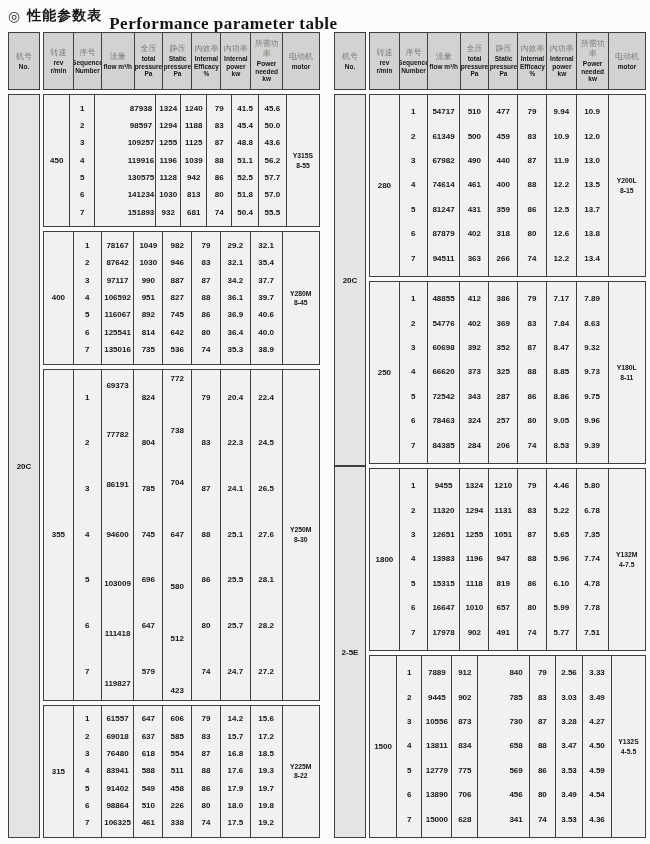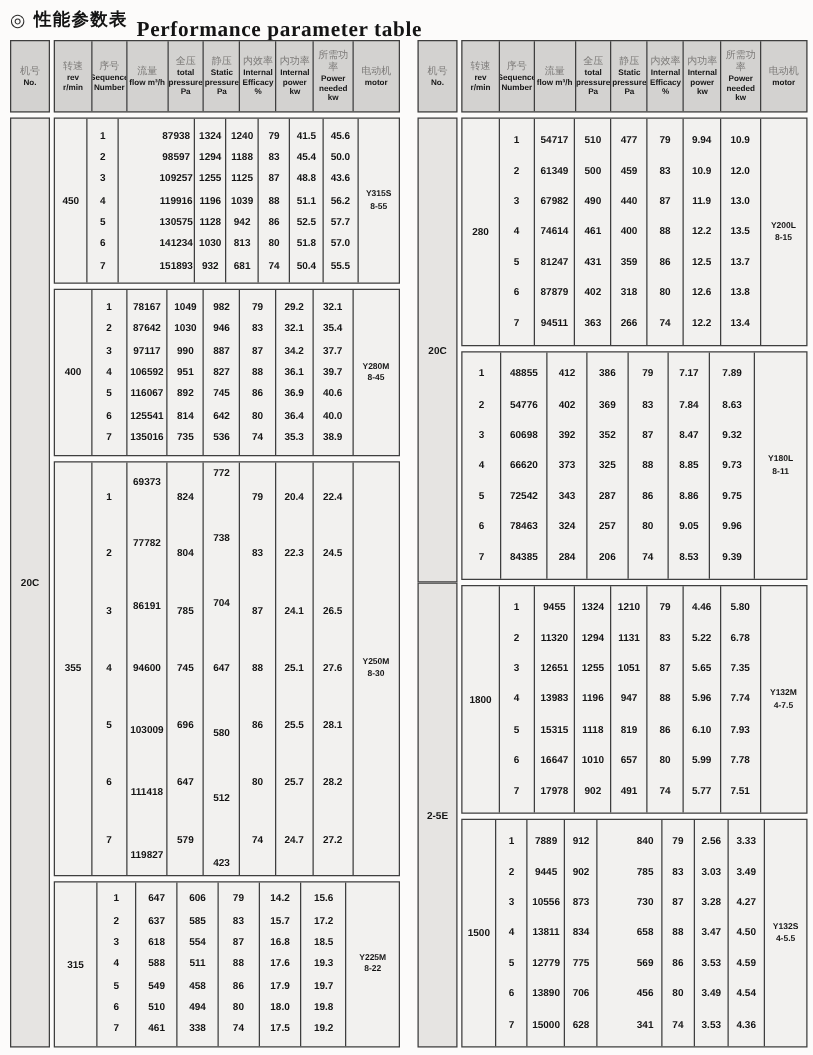--- a/index.html
+++ b/index.html
@@ -314,36 +314,45 @@
               <div class="cell revcell" style="flex: 30 1 0px;">315</div>
               <div class="cell vcol" style="flex: 28 1 0px;">
                 <div class="val">1</div>
                 <div class="val">2</div>
                 <div class="val">3</div>
                 <div class="val">4</div>
                 <div class="val">5</div>
                 <div class="val">6</div>
                 <div class="val">7</div>
               </div>
+              <div class="cell vcol" style="flex: 33 1 0px;">
+                <div class="val">61557</div>
+                <div class="val">69018</div>
+                <div class="val">76480</div>
+                <div class="val">83941</div>
+                <div class="val">91402</div>
+                <div class="val">98864</div>
+                <div class="val">106325</div>
+              </div>
               <div class="cell vcol" style="flex: 29 1 0px;">
                 <div class="val">647</div>
                 <div class="val">637</div>
                 <div class="val">618</div>
                 <div class="val">588</div>
                 <div class="val">549</div>
                 <div class="val">510</div>
                 <div class="val">461</div>
               </div>
               <div class="cell vcol" style="flex: 29 1 0px;">
                 <div class="val">606</div>
                 <div class="val">585</div>
                 <div class="val">554</div>
                 <div class="val">511</div>
                 <div class="val">458</div>
-                <div class="val">494</div>
+                <div class="val">226</div>
                 <div class="val">338</div>
               </div>
               <div class="cell vcol" style="flex: 29 1 0px;">
                 <div class="val">79</div>
                 <div class="val">83</div>
                 <div class="val">87</div>
                 <div class="val">88</div>
                 <div class="val">86</div>
                 <div class="val">80</div>
                 <div class="val">74</div>
@@ -491,20 +500,21 @@
                 <div class="val">13.7</div>
                 <div class="val">13.8</div>
                 <div class="val">13.4</div>
               </div>
               <div class="cell motorcell" style="flex: 38 1 0px;">
                 <div>Y200L</div>
                 <div>8-15</div>
               </div>
             </div>
             <div class="block">
+              <div class="cell revcell" style="flex: 30 1 0px;">250</div>
               <div class="cell vcol" style="flex: 28 1 0px;">
                 <div class="val">1</div>
                 <div class="val">2</div>
                 <div class="val">3</div>
                 <div class="val">4</div>
                 <div class="val">5</div>
                 <div class="val">6</div>
                 <div class="val">7</div>
               </div>
               <div class="cell vcol" style="flex: 33 1 0px;">
@@ -620,21 +630,21 @@
                 <div class="val">5.96</div>
                 <div class="val">6.10</div>
                 <div class="val">5.99</div>
                 <div class="val">5.77</div>
               </div>
               <div class="cell vcol" style="flex: 32 1 0px;">
                 <div class="val">5.80</div>
                 <div class="val">6.78</div>
                 <div class="val">7.35</div>
                 <div class="val">7.74</div>
-                <div class="val">7.93</div>
+                <div class="val">4.78</div>
                 <div class="val">7.78</div>
                 <div class="val">7.51</div>
               </div>
               <div class="cell motorcell" style="flex: 38 1 0px;">
                 <div>Y132M</div>
                 <div>4-7.5</div>
               </div>
             </div>
             <div class="block">
               <div class="cell revcell" style="flex: 30 1 0px;">1500</div>

